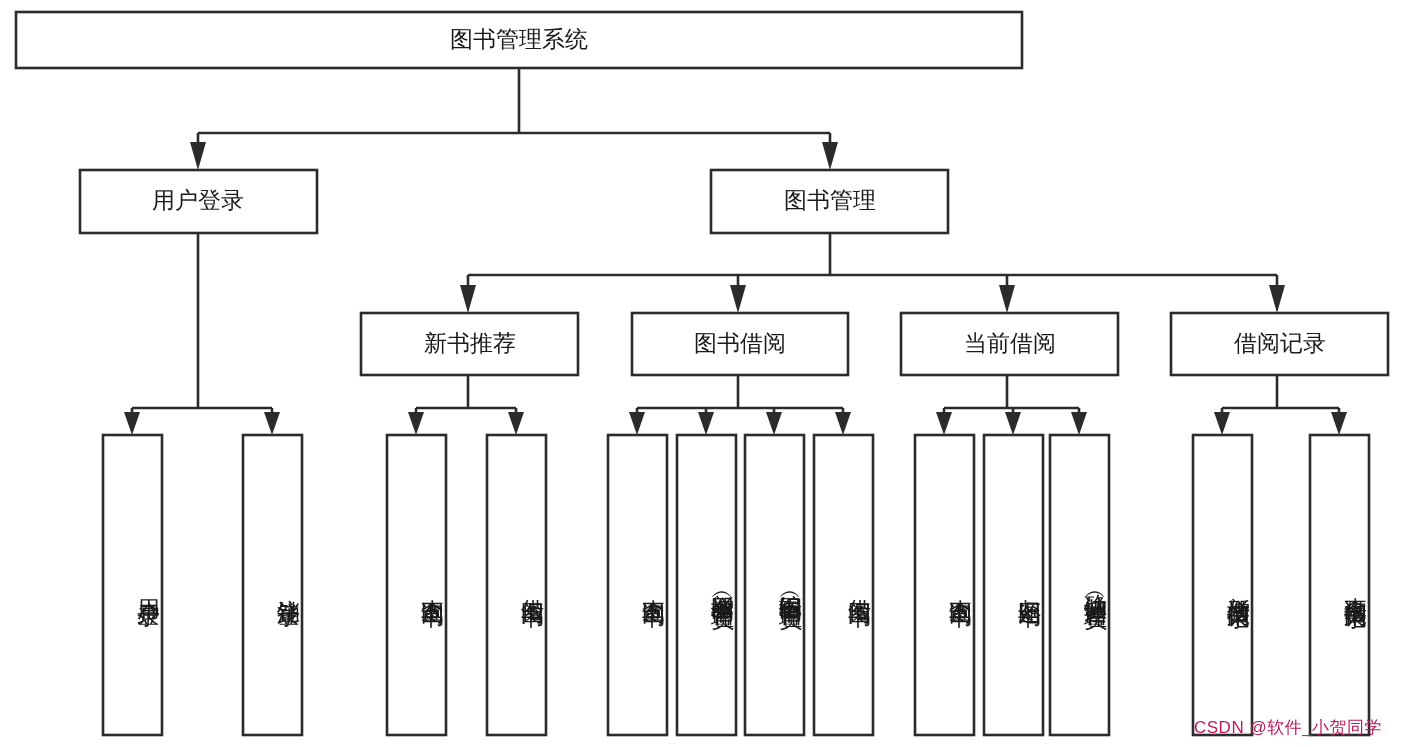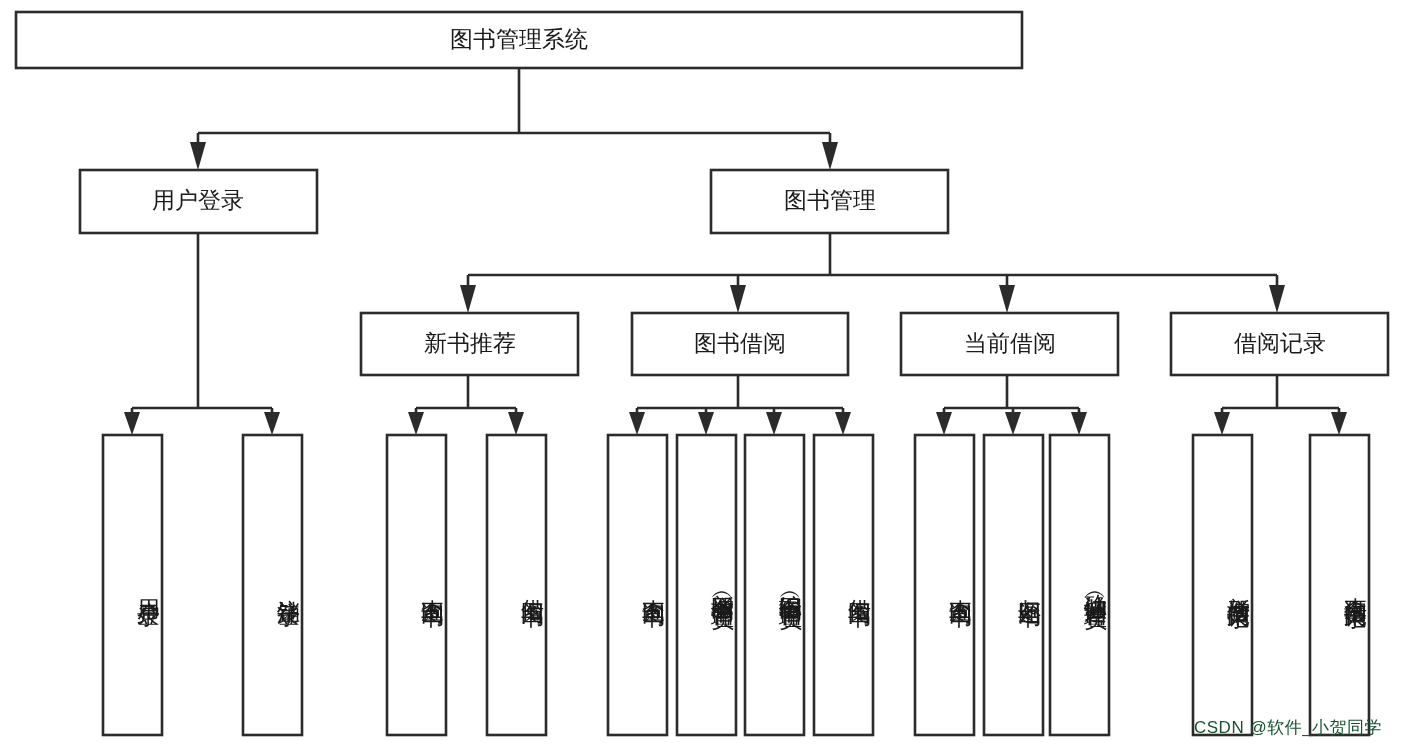--- a/index.html
+++ b/index.html
@@ -60,21 +60,21 @@
     display: flex;
     align-items: flex-start;
     justify-content: center;
     white-space: nowrap;
     pointer-events: none;
   }
   .watermark {
     position: absolute;
     font-family: "Liberation Sans", "DejaVu Sans", sans-serif;
     font-size: 17px;
-    color: #14532d;
+    color: #be185d;
     white-space: nowrap;
     letter-spacing: 0.5px;
   }
 </style>
 </head>
 <body>
 
 <div id="diagram-root">
 
   <svg class="diagram-canvas" viewBox="0 0 1405 747">

